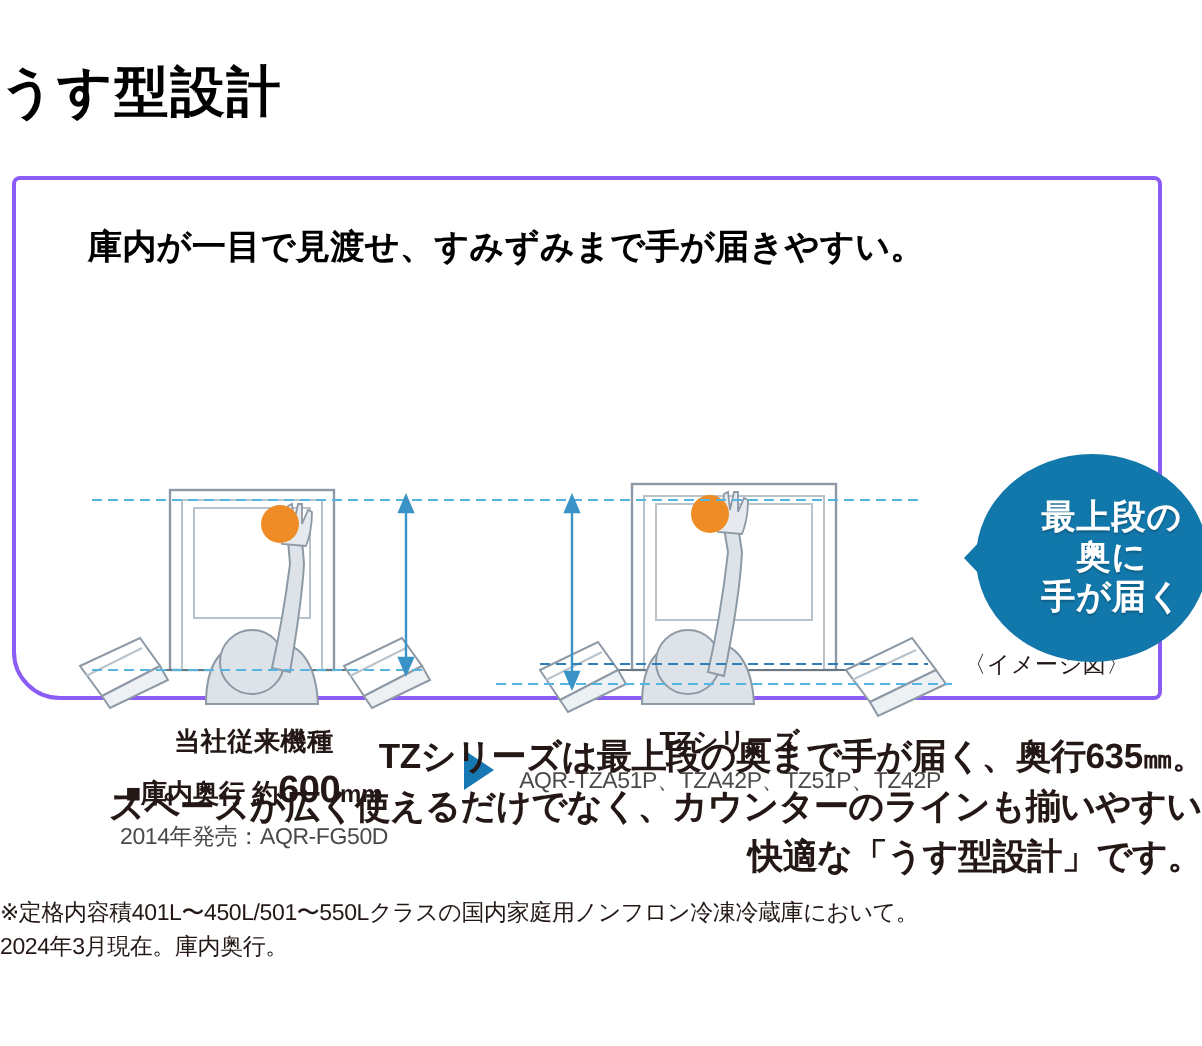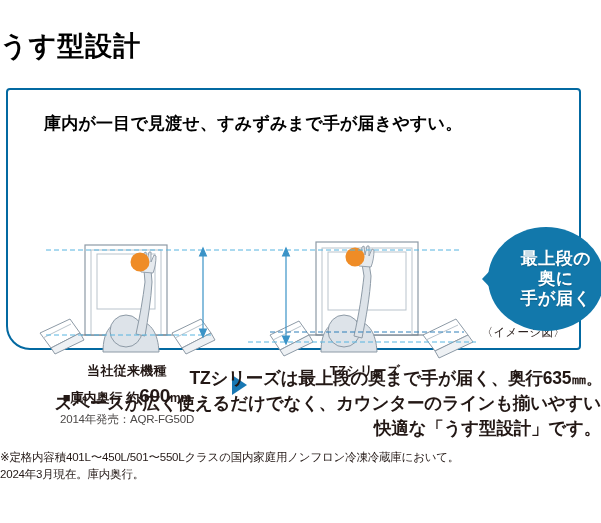--- a/index.html
+++ b/index.html
@@ -29,21 +29,21 @@
     color: #000000;
   }
 
   
   .panel {
     position: absolute;
     left: 6px;
     top: 88px;
     width: 575px;
     height: 262px;
-    border: 2px solid #0369a1;
+    border: 2px solid #8b5cf6;
     border-radius: 4px 4px 4px 24px;
     box-sizing: border-box;
     background: #ffffff;
   }
   .panel-heading {
     position: absolute;
     left: 36px;
     top: 22px;
     font-size: 17px;
     font-weight: bold;
@@ -282,20 +282,21 @@
   <div class="caption cap-left">
     <div class="cap-title">当社従来機種</div>
     <div class="cap-depth"><span>■庫内奥行 約</span><span class="num">600</span><span class="unit">mm</span></div>
     <div class="cap-model">2014年発売：AQR-FG50D</div>
   </div>
 
   <div class="tri-arrow"></div>
 
   <div class="caption cap-right">
     <div class="cap-title">TZシリーズ</div>
+    <div class="cap-model">AQR-TZA51P、TZA42P、TZ51P、TZ42P</div>
   </div>
 
   <div class="image-note">〈イメージ図〉</div>
 </div>
 
 <div class="lead">
   <div><span>TZシリーズは最上段の奥まで手が届く、奥行635</span><span class="mm">㎜。</span></div>
   <div>スペースが広く使えるだけでなく、カウンターのラインも揃いやすい</div>
   <div>快適な「うす型設計」です。</div>
 </div>

